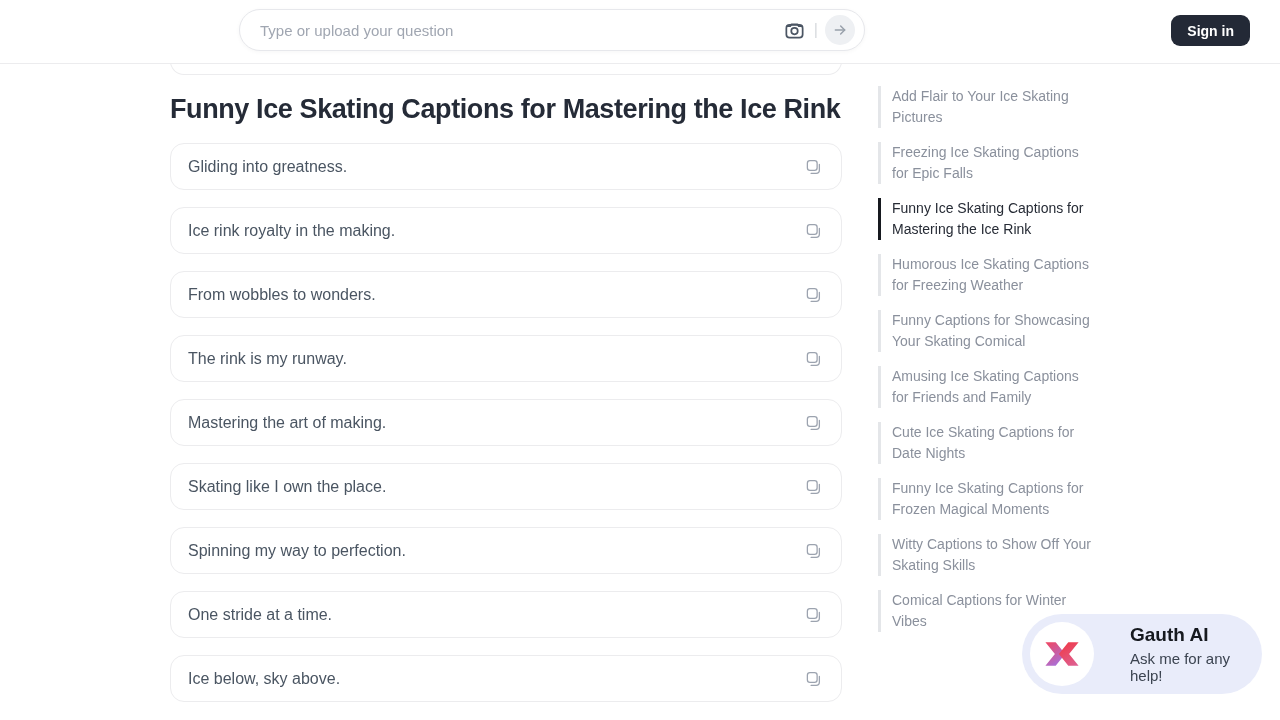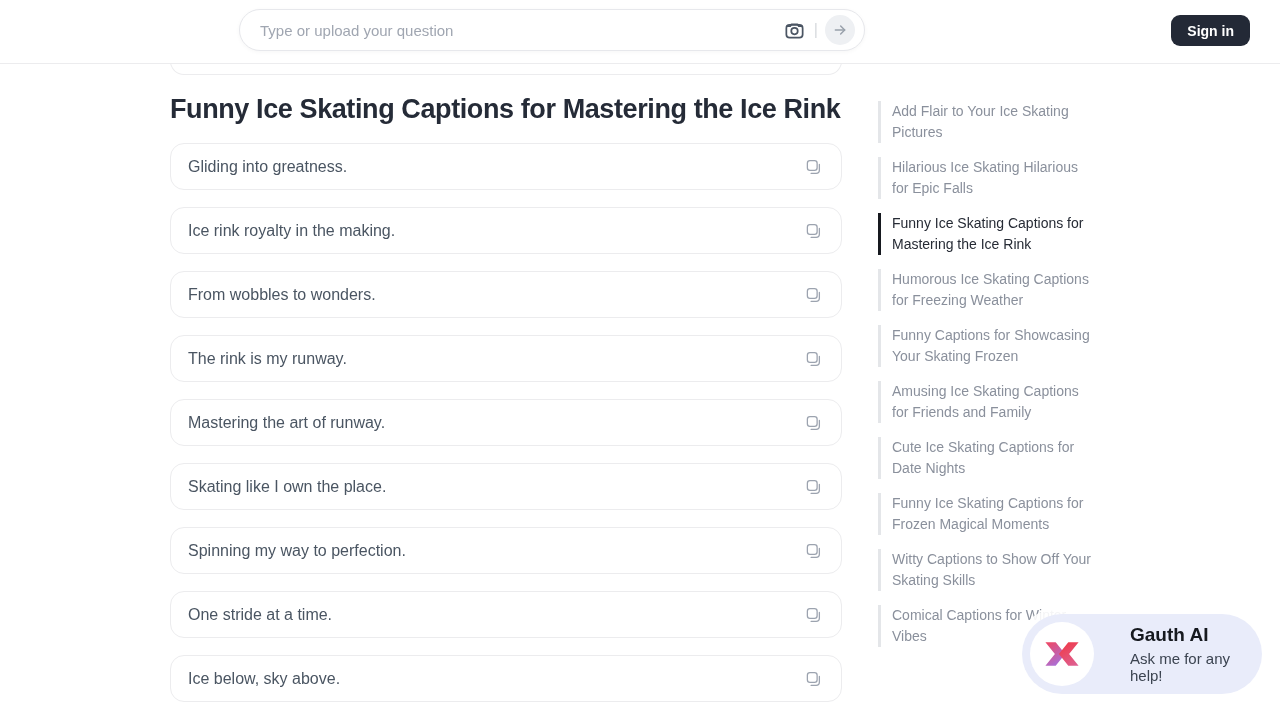--- a/index.html
+++ b/index.html
@@ -81,21 +81,21 @@
     border-radius: 14px;
     display: flex; align-items: center;
     padding: 0 18px 0 17px;
     margin-bottom: 17px;
     gap: 24px;
   }
   .caption-text { flex: 1; font-size: 16px; color: #4a5562; }
   .copy-btn { color: #9ca3af; width: 20px; height: 20px; }
 
   
-  .toc { position: absolute; left: 878px; top: 101px; width: 214px; z-index: 2; }
+  .toc { position: absolute; left: 878px; top: 86px; width: 214px; z-index: 2; }
   .toc-item {
     border-left: 3px solid #e4e6e9;
     padding-left: 11px;
     margin-bottom: 14px;
     font-size: 14px; line-height: 21px;
     color: #8a909c;
     cursor: pointer;
   }
   .toc-item.active {
     border-left-color: #16191f;
@@ -194,21 +194,21 @@
     <button class="icon-btn copy-btn">
       <span style="display:flex">
         <svg width="18" height="18" viewBox="0 0 24 24" fill="none" stroke="currentColor" stroke-width="1.7" stroke-linecap="round" stroke-linejoin="round">
           <rect x="4.5" y="3.5" width="13" height="13" rx="3.4"></rect>
           <path d="M20.5 8.5 v7.6 a4.4 4.4 0 0 1 -4.4 4.4 h-6.6"></path>
         </svg>
       </span>
     </button>
   </div>
     <div class="caption-card">
-    <span class="caption-text">Mastering the art of runway.</span>
+    <span class="caption-text">Mastering the art of making.</span>
     <button class="icon-btn copy-btn">
       <span style="display:flex">
         <svg width="18" height="18" viewBox="0 0 24 24" fill="none" stroke="currentColor" stroke-width="1.7" stroke-linecap="round" stroke-linejoin="round">
           <rect x="4.5" y="3.5" width="13" height="13" rx="3.4"></rect>
           <path d="M20.5 8.5 v7.6 a4.4 4.4 0 0 1 -4.4 4.4 h-6.6"></path>
         </svg>
       </span>
     </button>
   </div>
     <div class="caption-card">
@@ -255,30 +255,30 @@
       </span>
     </button>
   </div>
   </div>
 
 <nav class="toc">
     <div class="toc-item">
     <span class="toc-label">Add Flair to Your Ice Skating Pictures</span>
   </div>
     <div class="toc-item">
-    <span class="toc-label">Hilarious Ice Skating Hilarious for Epic Falls</span>
+    <span class="toc-label">Freezing Ice Skating Captions for Epic Falls</span>
   </div>
     <div class="toc-item active">
     <span class="toc-label">Funny Ice Skating Captions for Mastering the Ice Rink</span>
   </div>
     <div class="toc-item">
     <span class="toc-label">Humorous Ice Skating Captions for Freezing Weather</span>
   </div>
     <div class="toc-item">
-    <span class="toc-label">Funny Captions for Showcasing Your Skating Frozen</span>
+    <span class="toc-label">Funny Captions for Showcasing Your Skating Comical</span>
   </div>
     <div class="toc-item">
     <span class="toc-label">Amusing Ice Skating Captions for Friends and Family</span>
   </div>
     <div class="toc-item">
     <span class="toc-label">Cute Ice Skating Captions for Date Nights</span>
   </div>
     <div class="toc-item">
     <span class="toc-label">Funny Ice Skating Captions for Frozen Magical Moments</span>
   </div>

